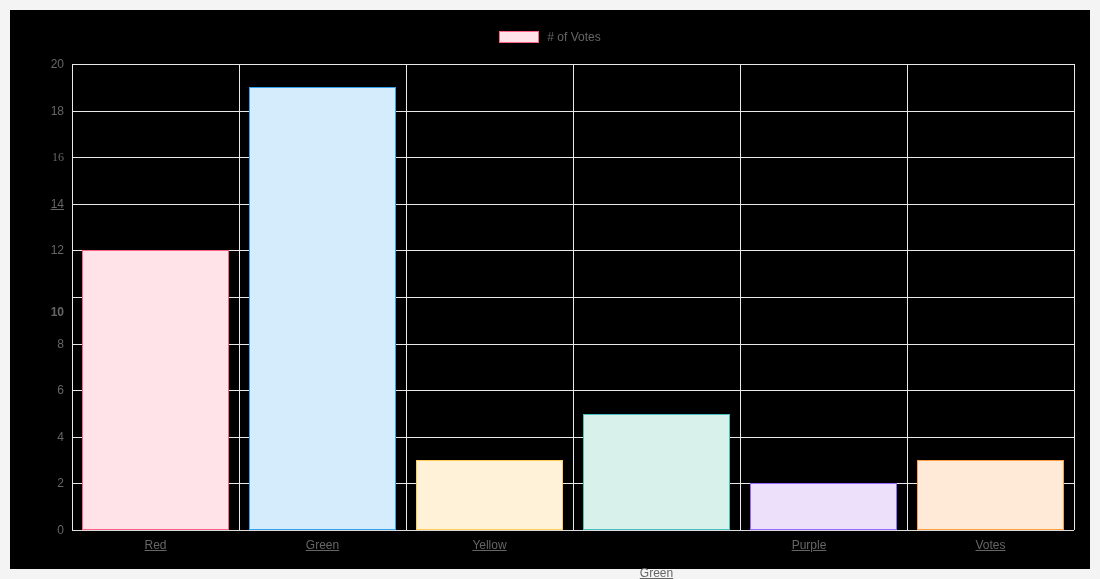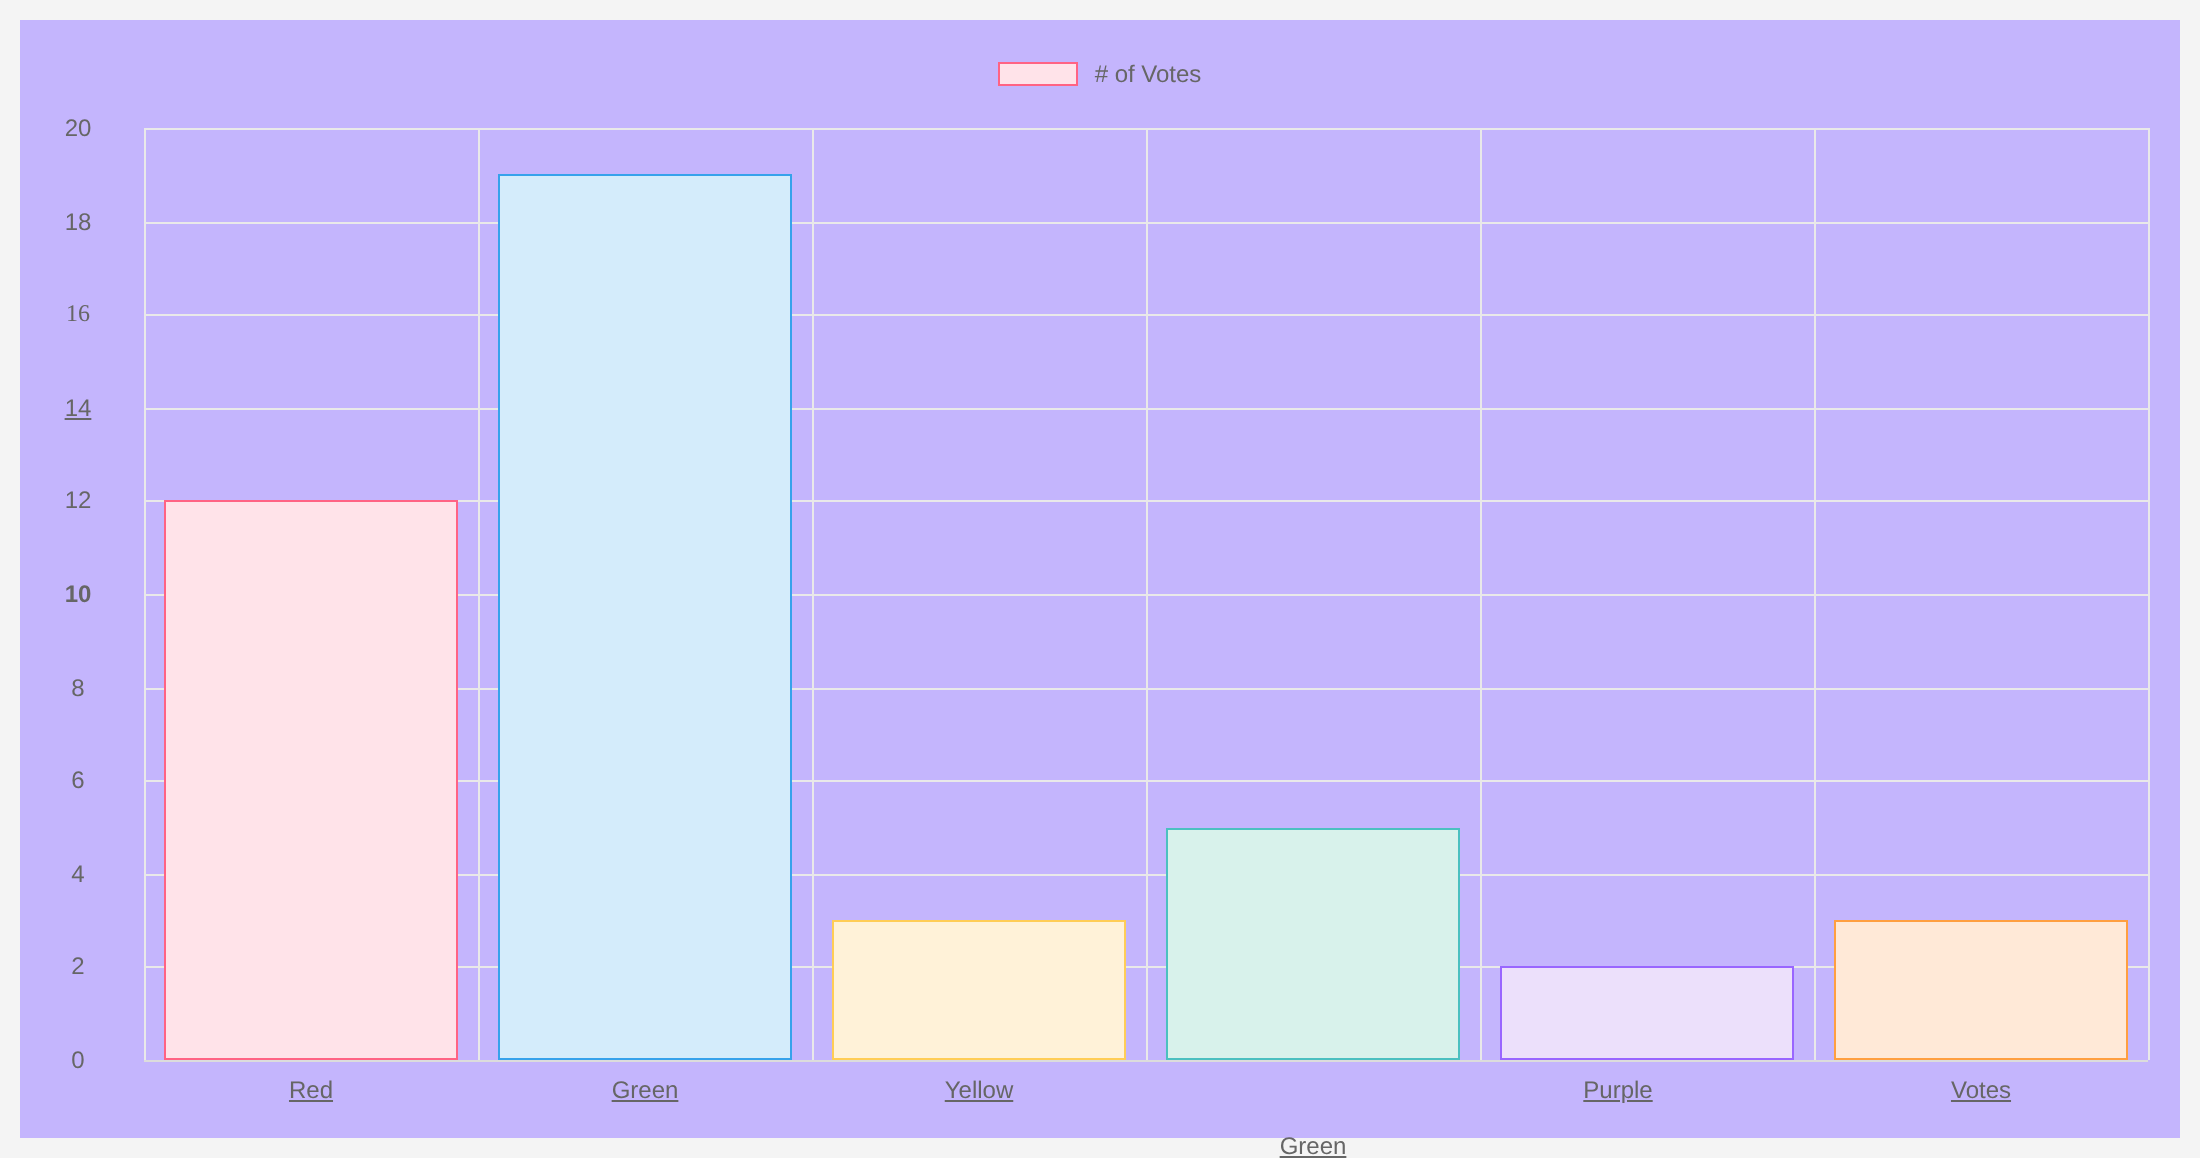--- a/index.html
+++ b/index.html
@@ -11,21 +11,21 @@
     font-family: -apple-system, BlinkMacSystemFont, "Segoe UI", Helvetica, Arial, sans-serif;
     color: #666;
     font-size: 12px;
   }
   .frame {
     position: absolute;
     left: 10px;
     top: 10px;
     width: 1080px;
     height: 559px;
-    background: #c4b5fd;
+    background: #000000;
     box-sizing: border-box;
   }
   .legend {
     position: absolute;
     top: 20px;
     left: 0;
     width: 100%;
     display: flex;
     justify-content: center;
     align-items: center;
@@ -68,21 +68,21 @@
   .bar {
     position: absolute;
     box-sizing: border-box;
     border-width: 1px;
     border-style: solid;
     bottom: 0;
   }
   .y-tick-label {
     position: absolute;
     width: 50px;
-    text-align: center;
+    text-align: right;
     transform: translateY(-50%);
     color: #666;
     font-size: 12px;
   }
   .x-tick-label {
     position: absolute;
     transform: translateX(-50%);
     color: #666;
     font-size: 12px;
     white-space: nowrap;
@@ -104,21 +104,21 @@
       <div class="y-tick-label" style="left: -58px; top: 466px;">0</div>
       <div class="grid-line-h" style="top: 419.4px;"></div>
       <div class="y-tick-label" style="left: -58px; top: 419.4px;">2</div>
       <div class="grid-line-h" style="top: 372.8px;"></div>
       <div class="y-tick-label" style="left: -58px; top: 372.8px;">4</div>
       <div class="grid-line-h" style="top: 326.2px;"></div>
       <div class="y-tick-label" style="left: -58px; top: 326.2px;">6</div>
       <div class="grid-line-h" style="top: 279.6px;"></div>
       <div class="y-tick-label" style="left: -58px; top: 279.6px;">8</div>
       <div class="grid-line-h" style="top: 233px;"></div>
-      <div class="y-tick-label" style="left: -58px; top: 233px; font-weight: bold;">10</div>
+      <div class="y-tick-label" style="left: -58px; top: 248px; font-weight: bold;">10</div>
       <div class="grid-line-h" style="top: 186.4px;"></div>
       <div class="y-tick-label" style="left: -58px; top: 186.4px;">12</div>
       <div class="grid-line-h" style="top: 139.8px;"></div>
       <div class="y-tick-label" style="left: -58px; top: 139.8px; text-decoration: underline;">14</div>
       <div class="grid-line-h" style="top: 93.2px;"></div>
       <div class="y-tick-label" style="left: -58px; top: 93.2px; font-family: Liberation Serif, serif;">16</div>
       <div class="grid-line-h" style="top: 46.6px;"></div>
       <div class="y-tick-label" style="left: -58px; top: 46.6px;">18</div>
       <div class="grid-line-h" style="top: 0px;"></div>
       <div class="y-tick-label" style="left: -58px; top: 0px;">20</div>

